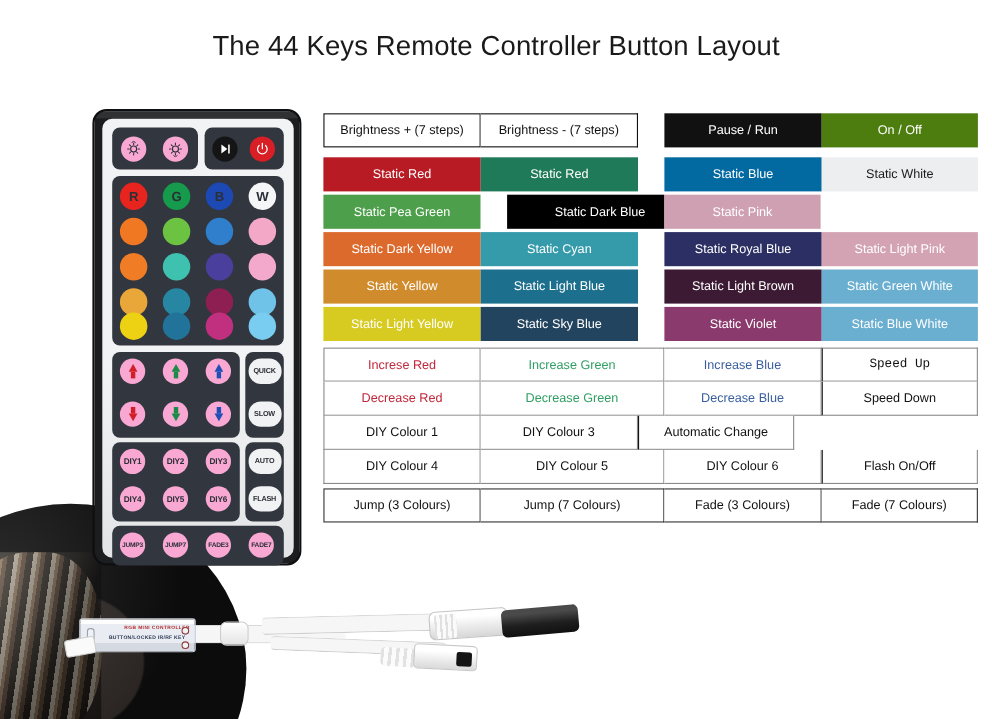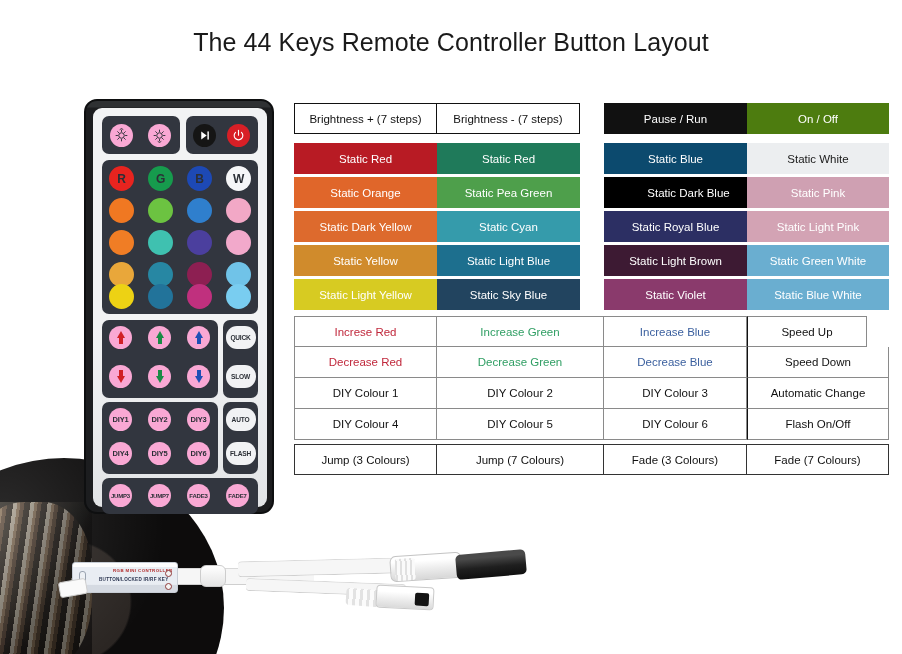--- a/index.html
+++ b/index.html
@@ -402,26 +402,25 @@
     <div class="cell c4" style="background:#4d7c0f;color:#ffffff;">On / Off</div>
   </div>
 
   <div class="sep" style="height:9px;"></div>
 
   <div id="static-rows">
       <div class="trow">
         <div class="cell c1" style="background: rgb(184, 27, 36); color: rgb(255, 255, 255);">Static Red</div>
         <div class="cell c2" style="background: rgb(31, 122, 90); color: rgb(255, 255, 255);">Static Red</div>
         <div class="cell gap"></div>
-        <div class="cell c3" style="background: #0c4a6e; color: rgb(255, 255, 255);">Static Blue</div>
+        <div class="cell c3" style="background: #0369a1; color: rgb(255, 255, 255);">Static Blue</div>
         <div class="cell c4" style="background: rgb(236, 238, 240); color: rgb(26, 26, 26);">Static White</div>
       </div>
       <div class="sep"></div>
       <div class="trow">
-        <div class="cell c1" style="background: rgb(224, 102, 42); color: rgb(255, 255, 255);">Static Orange</div>
         <div class="cell c2" style="background: rgb(78, 159, 75); color: rgb(255, 255, 255);">Static Pea Green</div>
         <div class="cell gap"></div>
         <div class="cell c3" style="background: #000000; color: rgb(255, 255, 255); padding-left: 26px;">Static Dark Blue</div>
         <div class="cell c4" style="background: rgb(207, 160, 178); color: rgb(255, 255, 255);">Static Pink</div>
       </div>
       <div class="sep"></div>
       <div class="trow">
         <div class="cell c1" style="background: rgb(221, 106, 45); color: rgb(255, 255, 255);">Static Dark Yellow</div>
         <div class="cell c2" style="background: rgb(53, 155, 171); color: rgb(255, 255, 255);">Static Cyan</div>
         <div class="cell gap"></div>
@@ -446,31 +445,30 @@
       </div>
     </div>
 
   <div class="sep" style="height:6px;"></div>
 
   <div id="control-rows" style="border: none;">
       <div class="trow">
         <div class="cell c1 plain-white" style="color: rgb(192, 40, 60); border: 1px solid rgb(138, 138, 138);">Increse Red</div>
         <div class="cell c2 plain-white" style="width: 167px; color: rgb(47, 158, 99); border-top: 1px solid rgb(138, 138, 138); border-right: 1px solid rgb(138, 138, 138); border-bottom: 1px solid rgb(138, 138, 138); border-left: none; border-image: initial;">Increase Green</div>
         <div class="cell c3 plain-white" style="color: rgb(58, 95, 158); border-top: 1px solid rgb(138, 138, 138); border-right: 1px solid rgb(138, 138, 138); border-bottom: 1px solid rgb(138, 138, 138); border-left: none; border-image: initial;">Increase Blue</div>
-        <div class="cell c4 plain-white" style="color: rgb(17, 17, 17); border-width: 1px 1px 1px 1.6px; border-style: solid; border-color: rgb(138, 138, 138) rgb(138, 138, 138) rgb(138, 138, 138) rgb(17, 17, 17); border-image: initial; width: 120px;">Speed Up</div>
+        <div class="cell c4 plain-white" style="color: rgb(17, 17, 17); border-width: 1px 1px 1px 1.6px; border-style: solid; border-color: rgb(138, 138, 138) rgb(138, 138, 138) rgb(138, 138, 138) rgb(17, 17, 17); border-image: initial; width: 142px; font-family: Liberation Mono, monospace;">Speed Up</div>
       </div>
       <div class="trow">
         <div class="cell c1 plain-white" style="color: rgb(192, 40, 60); border-top: none; border-right: 1px solid rgb(138, 138, 138); border-bottom: 1px solid rgb(138, 138, 138); border-left: 1px solid rgb(138, 138, 138); border-image: initial;">Decrease Red</div>
         <div class="cell c2 plain-white" style="width: 167px; color: rgb(47, 158, 99); border-top: none; border-right: 1px solid rgb(138, 138, 138); border-bottom: 1px solid rgb(138, 138, 138); border-left: none; border-image: initial; text-align: right;">Decrease Green</div>
         <div class="cell c3 plain-white" style="color: rgb(58, 95, 158); border-top: none; border-right: 1px solid rgb(138, 138, 138); border-bottom: 1px solid rgb(138, 138, 138); border-left: none; border-image: initial;">Decrease Blue</div>
         <div class="cell c4 plain-white" style="color: rgb(17, 17, 17); border-top: none; border-right: 1px solid rgb(138, 138, 138); border-bottom: 1px solid rgb(138, 138, 138); border-left: 1.6px solid rgb(17, 17, 17); border-image: initial; width: 142px;">Speed Down</div>
       </div>
       <div class="trow">
         <div class="cell c1 plain-white" style="color: rgb(17, 17, 17); border-top: none; border-right: 1px solid rgb(138, 138, 138); border-bottom: 1px solid rgb(138, 138, 138); border-left: 1px solid rgb(138, 138, 138); border-image: initial;">DIY Colour 1</div>
-        <div class="cell c2 plain-white" style="width: 167px; color: rgb(17, 17, 17); border-top: none; border-right: 1px solid rgb(138, 138, 138); border-bottom: 1px solid rgb(138, 138, 138); border-left: none; border-image: initial;">DIY Colour 2</div>
         <div class="cell c3 plain-white" style="color: rgb(17, 17, 17); border-top: none; border-right: 1px solid rgb(138, 138, 138); border-bottom: 1px solid rgb(138, 138, 138); border-left: none; border-image: initial;">DIY Colour 3</div>
         <div class="cell c4 plain-white" style="color: rgb(17, 17, 17); border-top: none; border-right: 1px solid rgb(138, 138, 138); border-bottom: 1px solid rgb(138, 138, 138); border-left: 1.6px solid rgb(17, 17, 17); border-image: initial; width: 142px;">Automatic Change</div>
       </div>
       <div class="trow">
         <div class="cell c1 plain-white" style="color: rgb(17, 17, 17); border-top: none; border-right: 1px solid rgb(138, 138, 138); border-bottom: 1px solid rgb(138, 138, 138); border-left: 1px solid rgb(138, 138, 138); border-image: initial;">DIY Colour 4</div>
         <div class="cell c2 plain-white" style="width: 167px; color: rgb(17, 17, 17); border-top: none; border-right: 1px solid rgb(138, 138, 138); border-bottom: 1px solid rgb(138, 138, 138); border-left: none; border-image: initial;">DIY Colour 5</div>
         <div class="cell c3 plain-white" style="color: rgb(17, 17, 17); border-top: none; border-right: 1px solid rgb(138, 138, 138); border-bottom: 1px solid rgb(138, 138, 138); border-left: none; border-image: initial;">DIY Colour 6</div>
         <div class="cell c4 plain-white" style="color: rgb(17, 17, 17); border-top: none; border-right: 1px solid rgb(138, 138, 138); border-bottom: 1px solid rgb(138, 138, 138); border-left: 1.6px solid rgb(17, 17, 17); border-image: initial; width: 142px;">Flash On/Off</div>
       </div>
     </div>

